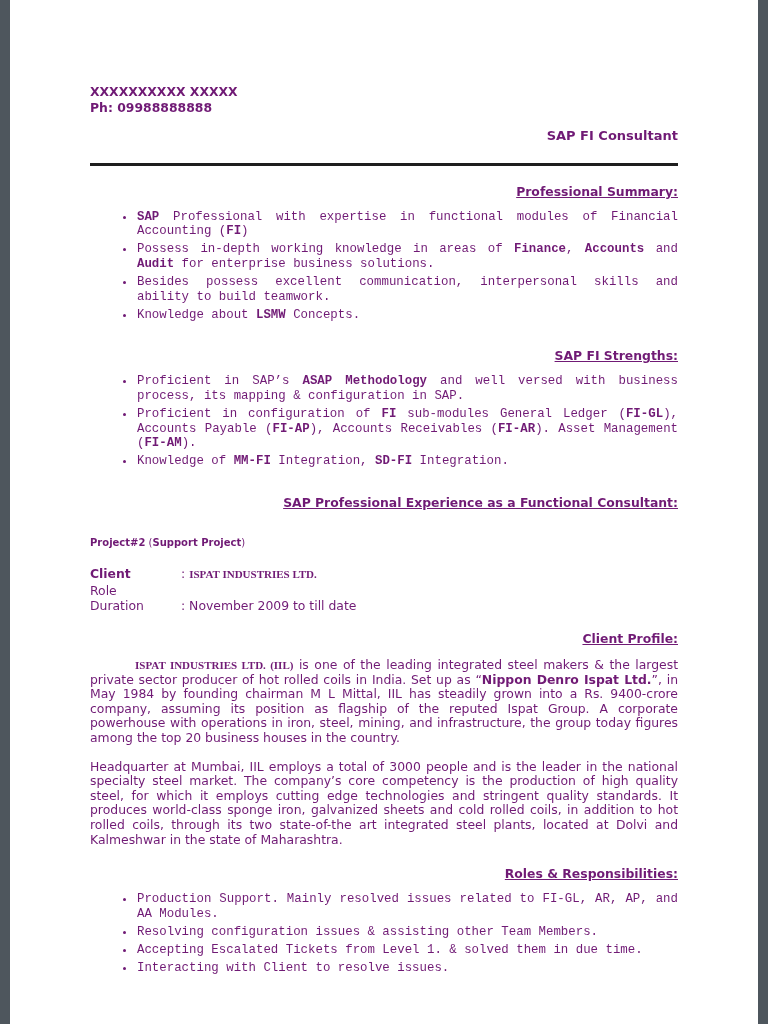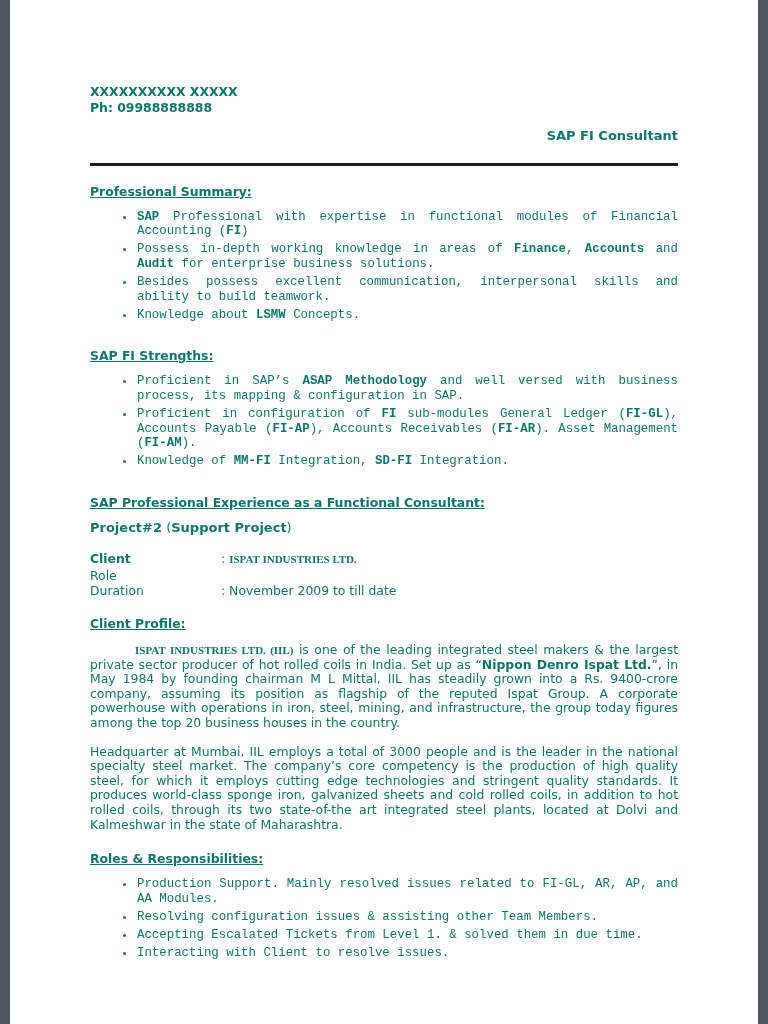--- a/index.html
+++ b/index.html
@@ -20,21 +20,21 @@
     position: absolute;
     left: 10px;
     right: 10px;
     top: 0;
     bottom: 0;
     background: #ffffff;
     box-sizing: border-box;
     padding: 84px 80px 40px 80px;
     font-size: 12.4px;
     line-height: 14.6px;
-    color: #0f766e;
+    color: #701a75;
   }
   .b { font-weight: bold; }
   .serif {
     font-family: "Liberation Serif", "DejaVu Serif", serif;
     font-size: 11px;
   }
   .name, .phone {
     font-weight: bold;
     line-height: 16px;
   }
@@ -48,40 +48,40 @@
     height: 3px;
     background: #1e1e1e;
     margin: 19px 0 18px 0;
   }
   .heading {
     font-size: 12.4px;
     font-weight: bold;
     text-decoration: underline;
     margin: 30px 0 10px 0;
     line-height: 15px;
+    text-align: right;
   }
   .heading.first { margin-top: 0; }
   ul.bullets {
     margin: 11px 0 0 0;
     padding-left: 46px;
   }
   ul.bullets li {
     margin: 0 0 3.5px 0;
     padding-left: 1px;
     text-align: justify;
     font-family: Liberation Mono, monospace;
   }
   .project-line {
-    margin: 11px 0 16px 0;
-    font-size: 13px;
+    margin: 26px 0 16px 0;
+    font-size: 10px;
   }
   .detail-row {
     display: flex;
     line-height: 15.2px;
-    gap: 40px;
   }
   .detail-label {
     flex: none;
     width: 91px;
   }
   .detail-value { flex: 1; }
   .details { margin-bottom: 16px; }
   p.para {
     margin: 0 0 14px 0;
     text-align: justify;

